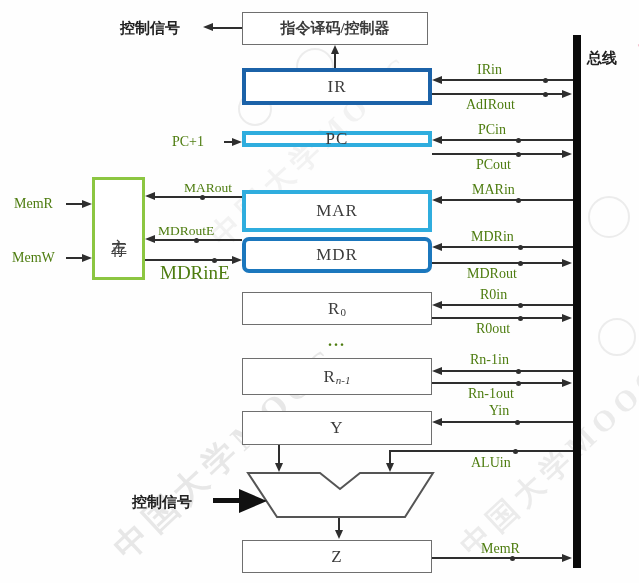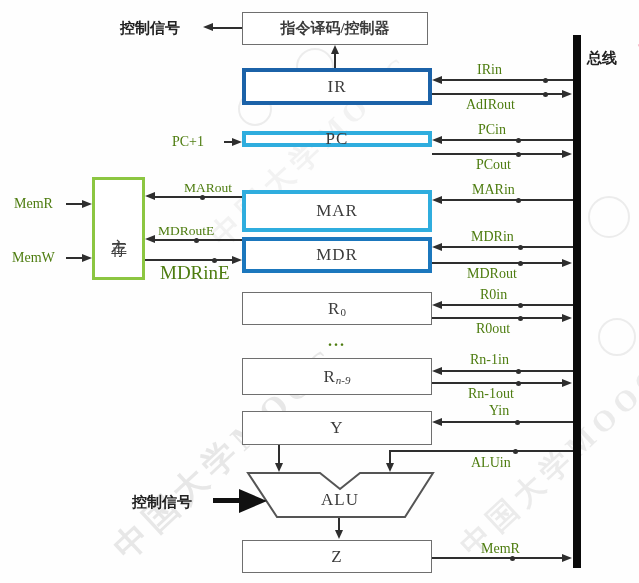--- a/index.html
+++ b/index.html
@@ -99,21 +99,21 @@
   <div class="box b-thick" style="left: 242px; top: 190px; width: 190px; height: 42px; border-color: rgb(47, 173, 222);">MAR</div>
   <div class="hline" style="left:154px;top:196px;width:88px;"></div>
   <div class="arr-l" style="left:145px;top:192px;"></div>
   <div class="dot" style="left:200px;top:195px;"></div>
   <div class="sig" style="left:184px;top:180px;font-size:13.5px;">MARout</div>
   <div class="hline" style="left:437px;top:199px;width:136px;"></div>
   <div class="arr-l" style="left:432px;top:196px;"></div>
   <div class="dot" style="left:516px;top:198px;"></div>
   <div class="sig" style="left:472px;top:182px;">MARin</div>
 
-  <div class="box b-thick" style="left: 242px; top: 237px; width: 190px; height: 36px; border-color: rgb(27, 119, 189);">MDR</div>
+  <div class="box b-thick" style="left: 242px; top: 237px; width: 190px; height: 36px; border-color: rgb(27, 119, 189); border-radius: 7px;">MDR</div>
   <div class="hline" style="left:154px;top:239px;width:88px;"></div>
   <div class="arr-l" style="left:145px;top:235px;"></div>
   <div class="dot" style="left:194px;top:238px;"></div>
   <div class="sig" style="left:158px;top:223px;font-size:13.5px;">MDRoutE</div>
   <div class="hline" style="left:145px;top:259px;width:89px;"></div>
   <div class="arr-r" style="left:232px;top:256px;"></div>
   <div class="dot" style="left:212px;top:258px;"></div>
   <div class="sig" style="left:160px;top:262px;font-size:19px;">MDRinE</div>
   <div class="hline" style="left:437px;top:246px;width:136px;"></div>
   <div class="arr-l" style="left:432px;top:243px;"></div>
@@ -134,21 +134,21 @@
   <div class="sig" style="left:480px;top:287px;">R0in</div>
   <div class="hline" style="left:432px;top:317px;width:131px;"></div>
   <div class="arr-r" style="left:562px;top:314px;"></div>
   <div class="dot" style="left:518px;top:316px;"></div>
   <div class="sig" style="left:476px;top:321px;">R0out</div>
 
   <div class="sig" style="left:328px;top:332px;font-size:16px;font-weight:bold;letter-spacing:2px;">...</div>
 
   <div class="box" style="left:242px;top:358px;width:190px;height:37px;">
     <span>R</span>
-      <sub>n-9</sub>
+      <sub>n-1</sub>
   </div>
   <div class="hline" style="left:437px;top:370px;width:136px;"></div>
   <div class="arr-l" style="left:432px;top:367px;"></div>
   <div class="dot" style="left:516px;top:369px;"></div>
   <div class="sig" style="left:470px;top:352px;">Rn-1in</div>
   <div class="hline" style="left:432px;top:382px;width:131px;"></div>
   <div class="arr-r" style="left:562px;top:379px;"></div>
   <div class="dot" style="left:516px;top:381px;"></div>
   <div class="sig" style="left:468px;top:386px;">Rn-1out</div>
 
@@ -164,21 +164,20 @@
   <div class="dot" style="left:513px;top:449px;"></div>
   <div class="sig" style="left:471px;top:455px;">ALUin</div>
   <div class="vline" style="left:389px;top:450px;height:14px;"></div>
   <div class="arr-d" style="left:386px;top:463px;"></div>
 
   <div id="alu-wrap">
     <svg width="200" height="56" viewBox="0 0 200 56">
       <polygon points="8,7 80,7 100,23 120,7 193,7 165,51 37,51" fill="#ffffff" stroke="#555555" stroke-width="2"></polygon>
     </svg>
   </div>
-  <div id="alu-text">ALU</div>
   <div class="cjk" style="left:132px;top:493px;">控制信号</div>
   <div id="ctrl-arrow-shaft"></div>
   <div id="ctrl-arrow-head"></div>
   <div class="vline" style="left:338px;top:517px;height:14px;"></div>
   <div class="arr-d" style="left:335px;top:530px;"></div>
 
   <div class="box" style="left:242px;top:540px;width:190px;height:33px;">Z</div>
   <div class="hline" style="left:432px;top:557px;width:131px;"></div>
   <div class="arr-r" style="left:562px;top:554px;"></div>
   <div class="dot" style="left:510px;top:556px;"></div>

